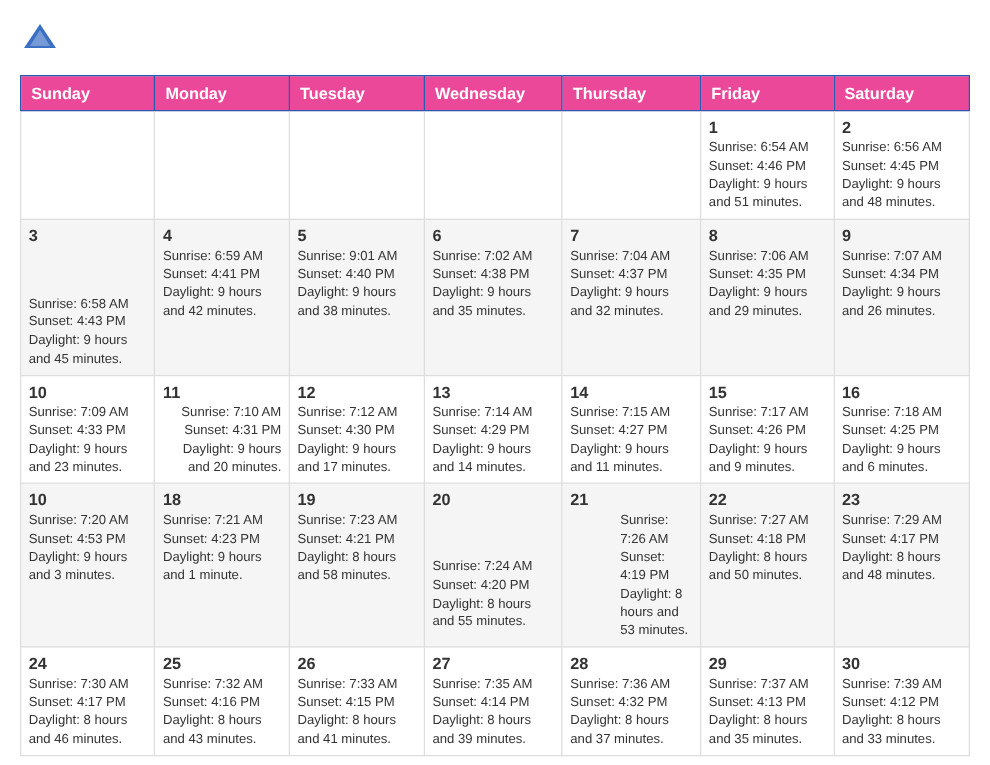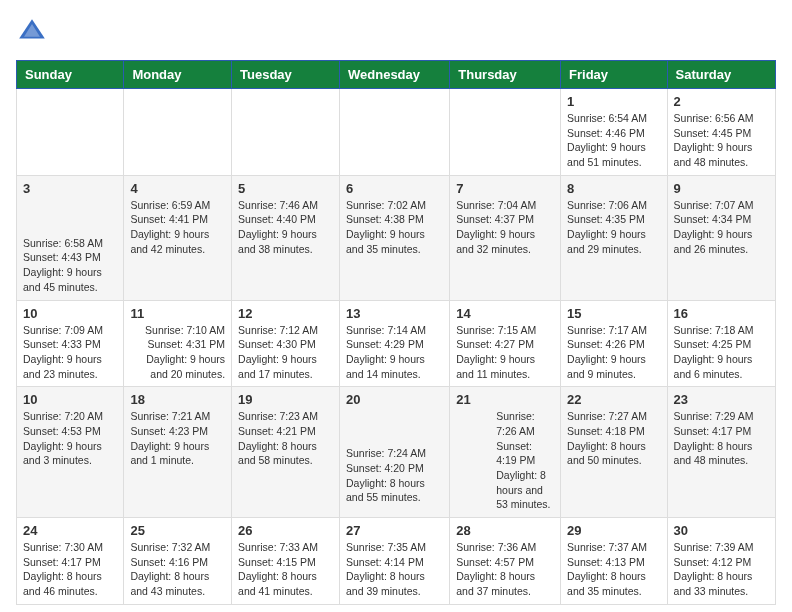--- a/index.html
+++ b/index.html
@@ -50,21 +50,21 @@
     }
     .location {
       font-size: 16px;
       color: #555;
     }
     .calendar {
       width: 100%;
       border-collapse: collapse;
     }
     .calendar th {
-      background-color: #15803d;
+      background-color: #ec4899;
       color: #fff;
       text-align: left;
       padding: 6px 8px;
       font-size: 13px;
       font-weight: bold;
       border: 1px solid #2a5ab0;
     }
     .calendar td {
       vertical-align: top;
       padding: 5px 6px;
@@ -153,21 +153,21 @@
 Daylight: 9 hours and 45 minutes.</div>
         </td>
         <td>
           <span class="day-number">4</span>
           <div class="day-info" style="white-space: pre-line;">Sunrise: 6:59 AM
 Sunset: 4:41 PM
 Daylight: 9 hours and 42 minutes.</div>
         </td>
         <td>
           <span class="day-number">5</span>
-          <div class="day-info" style="white-space: pre-line;">Sunrise: 7:46 AM
+          <div class="day-info" style="white-space: pre-line;">Sunrise: 9:01 AM
 Sunset: 4:40 PM
 Daylight: 9 hours and 38 minutes.</div>
         </td>
         <td>
           <span class="day-number">6</span>
           <div class="day-info" style="white-space: pre-line;">Sunrise: 7:02 AM
 Sunset: 4:38 PM
 Daylight: 9 hours and 35 minutes.</div>
         </td>
         <td>
@@ -298,21 +298,21 @@
         </td>
         <td>
           <span class="day-number">27</span>
           <div class="day-info" style="white-space: pre-line;">Sunrise: 7:35 AM
 Sunset: 4:14 PM
 Daylight: 8 hours and 39 minutes.</div>
         </td>
         <td>
           <span class="day-number">28</span>
           <div class="day-info" style="white-space: pre-line;">Sunrise: 7:36 AM
-Sunset: 4:57 PM
+Sunset: 4:32 PM
 Daylight: 8 hours and 37 minutes.</div>
         </td>
         <td>
           <span class="day-number">29</span>
           <div class="day-info" style="white-space: pre-line;">Sunrise: 7:37 AM
 Sunset: 4:13 PM
 Daylight: 8 hours and 35 minutes.</div>
         </td>
         <td>
           <span class="day-number">30</span>

